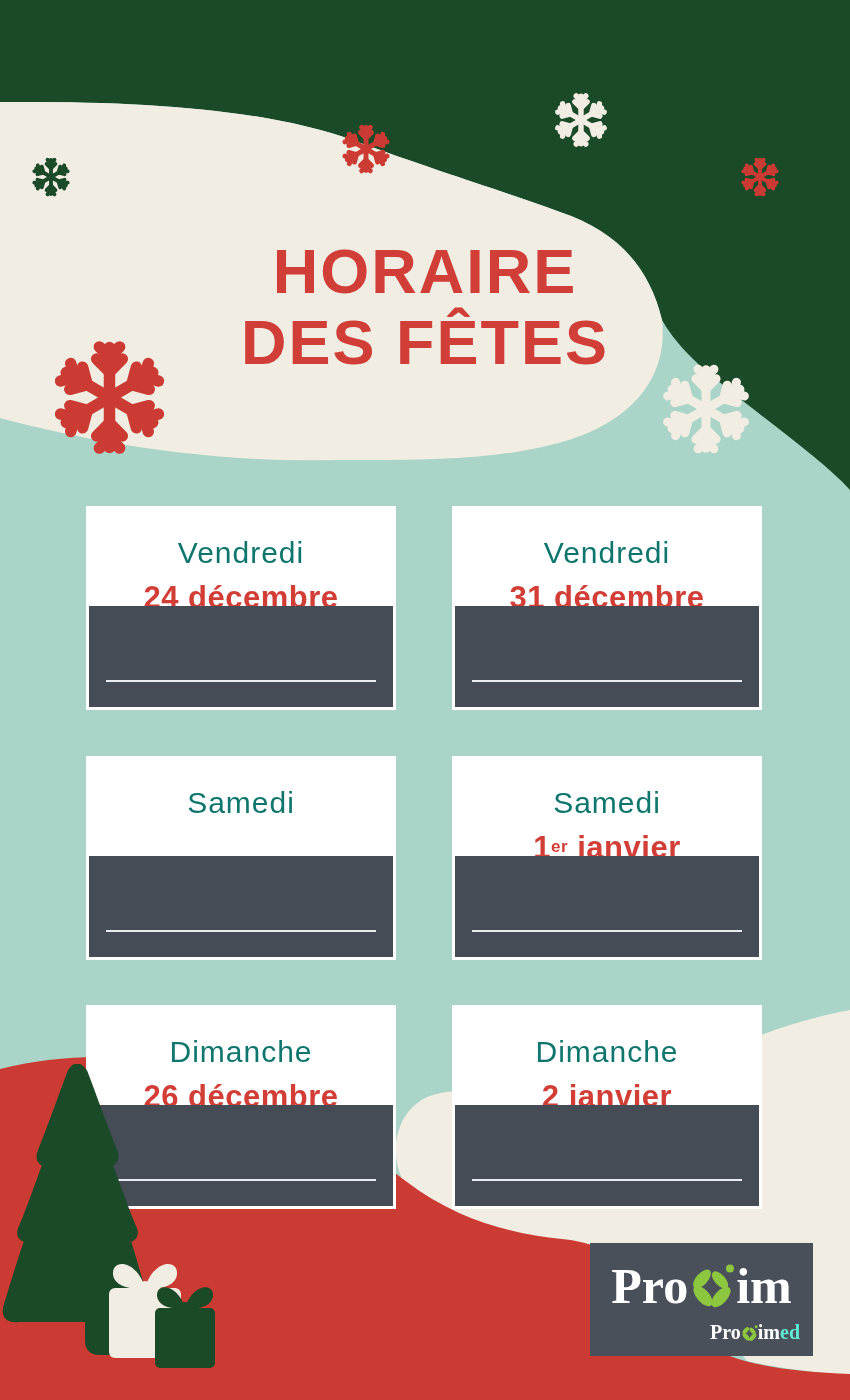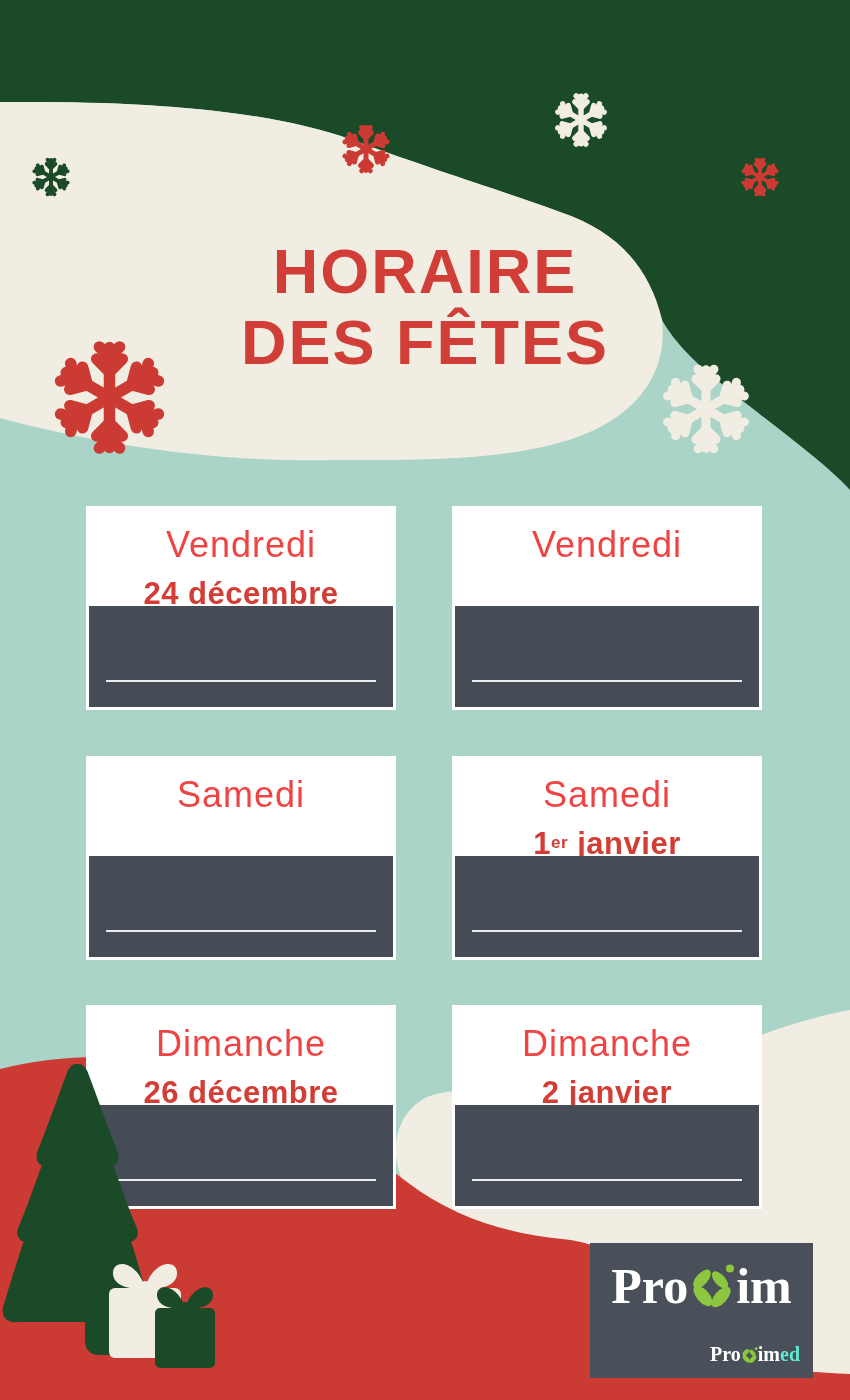--- a/index.html
+++ b/index.html
@@ -19,42 +19,42 @@
   }
   
   .card{
     position:absolute;width:310px;height:204px;background:#ffffff;z-index:3;
   }
   .card.c1{left:86px;top:506px;}  .card.c2{left:452px;top:506px;}
   .card.c3{left:86px;top:756px;}  .card.c4{left:452px;top:756px;}
   .card.c5{left:86px;top:1005px;} .card.c6{left:452px;top:1005px;}
   .card .hdr{height:100px;text-align:center;}
   .card .day{
-    display:block;padding-top:18px;font-size:36px;letter-spacing:1px;
-    color:#ef4444;font-weight:400;
+    display:block;padding-top:30px;font-size:30px;letter-spacing:1px;
+    color:#0f766e;font-weight:400;
   }
   .card .date{
     display:block;margin-top:10px;font-size:31px;font-weight:700;
     letter-spacing:.5px;color:#D23D36;
   }
   .card .date sup{font-size:.55em;vertical-align:6px;}
   .card .body{
     position:absolute;left:3px;right:3px;top:100px;bottom:3px;
     background:#454C56;
   }
   .card .hours-line{
     position:absolute;left:5.5%;right:5.5%;bottom:25px;height:2px;
     background:#E9EBEE;
   }
   
   .tree{position:absolute;left:-12px;top:1064px;z-index:4;}
   .gifts{position:absolute;left:100px;top:1238px;z-index:5;}
   
   .logo-box{
-    position:absolute;left:590px;top:1243px;width:223px;height:135px;
+    position:absolute;left:590px;top:1243px;width:223px;height:113px;
     background:#4A505A;z-index:6;
   }
   .logo-main{
     position:absolute;left:0;top:14px;width:100%;
     display:flex;justify-content:center;align-items:center;
     color:#ffffff;font-family:"Liberation Serif",serif;font-weight:700;
     font-size:50px;
   }
   .logo-main .x-glyph{margin:2px 1px 0 1px;}
   .logo-sub{
@@ -134,20 +134,21 @@
       <span class="date"><span>24 décembre</span><sup></sup><span></span></span>
     </div>
     <div class="body">
       <div class="hours-line"></div>
     </div>
   </div>
 
   <div class="card c2">
     <div class="hdr">
       <span class="day">Vendredi</span>
+      <span class="date"><span>31 décembre</span><sup></sup><span></span></span>
     </div>
     <div class="body">
       <div class="hours-line"></div>
     </div>
   </div>
 
   <div class="card c3">
     <div class="hdr">
       <span class="day">Samedi</span>
     </div>

